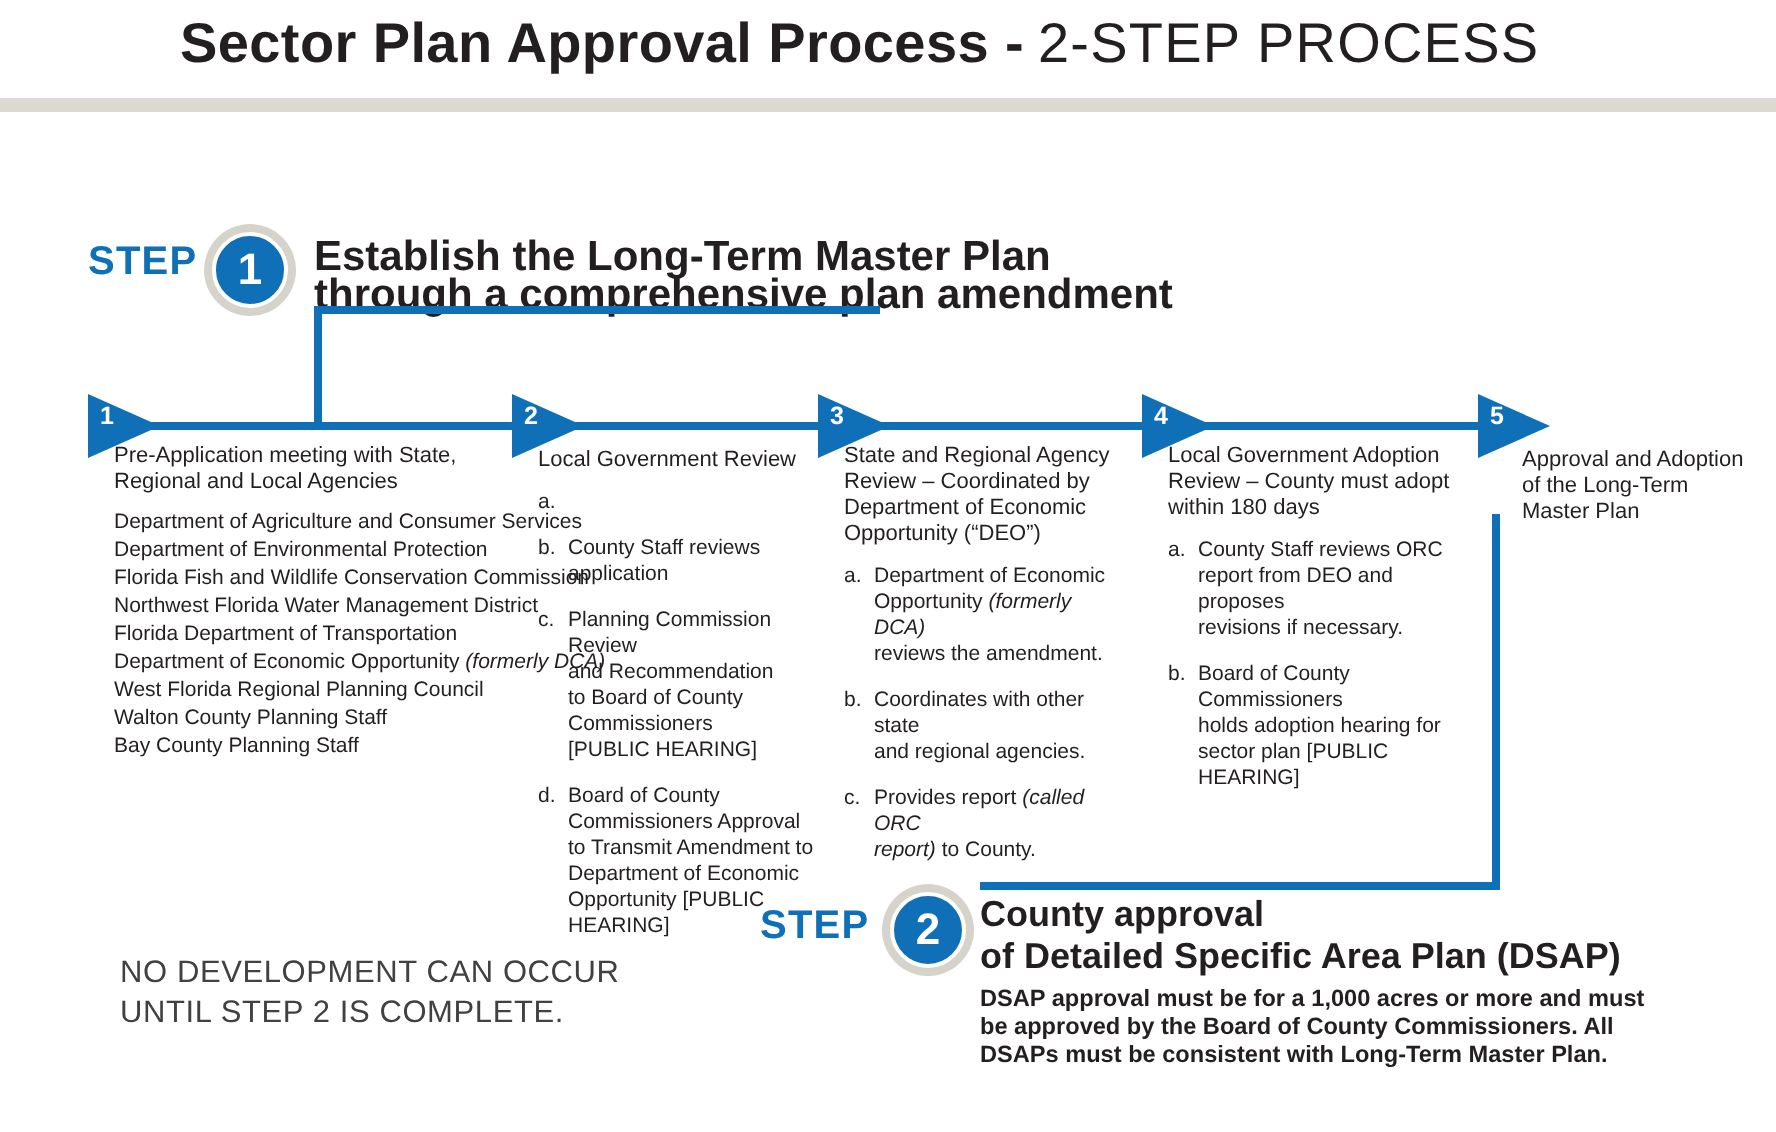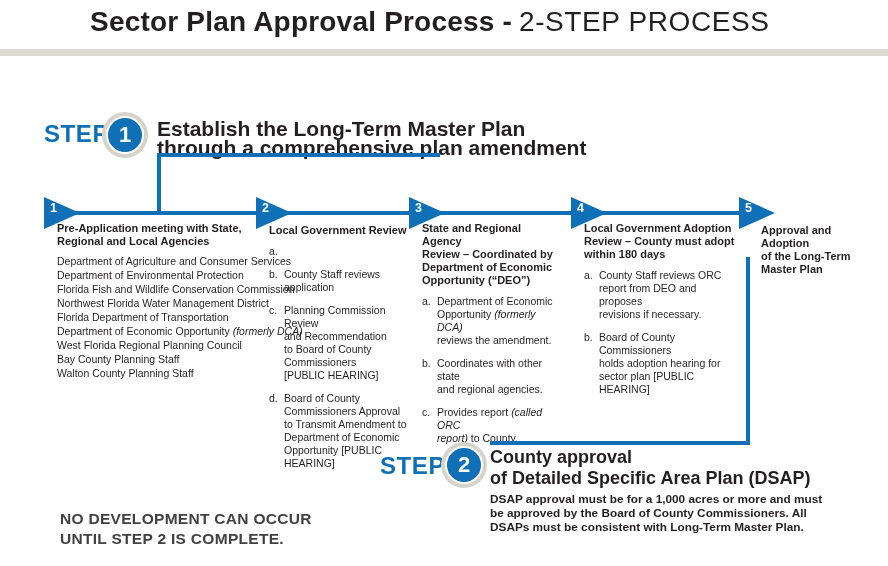--- a/index.html
+++ b/index.html
@@ -4,46 +4,46 @@
 <style>
   html,body { margin:0; padding:0; background:#fff; }
   .page { position:relative; width:888px; height:566px; background:#fff; overflow:hidden;
           font-family:"Liberation Sans", sans-serif; color:#231f20; }
 
   .title { position:absolute; left:90px; top:6px; font-size:28px; white-space:nowrap; }
   .title .tb { font-weight:700; letter-spacing:0.2px; }
   .title .tl { font-weight:400; margin-left:7px; letter-spacing:0.6px; }
   .band { position:absolute; left:0; top:49px; width:888px; height:7px; background:#dbd9d1; }
 
-  .step-label { position:absolute; color:#0f70b7; font-weight:700; font-size:24px; letter-spacing:0.6px; }
+  .step-label { position:absolute; color:#0f70b7; font-weight:700; font-size:20px; letter-spacing:0.6px; }
   .badge { position:absolute; width:34px; height:34px; border-radius:50%; background:#0f70b7;
            border:2px solid #fff; box-shadow:0 0 0 4px #d6d3ca; color:#fff; font-weight:700;
            font-size:22px; display:flex; align-items:center; justify-content:center; }
 
   .h1 { position:absolute; left:157px; top:119px; font-weight:700; font-size:21px; line-height:19px; }
   .blue { background:#0f70b7; position:absolute; }
 
   .stage-arrow { position:absolute; width:40px; height:32px; }
   .tri { position:absolute; left:0; top:0; width:0; height:0;
          border-top:16px solid transparent; border-bottom:16px solid transparent;
          border-left:36px solid #0f70b7; }
   .tri-num { position:absolute; left:6px; top:4px; color:#fff; font-weight:700; font-size:12.5px; }
 
   .col { position:absolute; font-size:10.5px; line-height:14px; }
-  .col-title { font-weight:700; font-size:11px; line-height:13px; }
+  .col-title { font-weight:400; font-size:11px; line-height:13px; }
   .agency-list { margin-top:6px; }
   .agency { white-space:nowrap; line-height:14px; }
   .agency em, .it { font-style:italic; }
   .items { margin-top:8px; display:flex; flex-direction:column; gap:10px; }
   .item { display:flex; line-height:13px; }
   .letter { width:15px; flex:none; }
   .itext { white-space:pre-line; }
 
   .note { position:absolute; left:60px; top:477px; font-size:15.5px; line-height:19.5px;
-          color:#414141; letter-spacing:0.3px; font-weight:700;margin-top:32px; }
+          color:#414141; letter-spacing:0.3px; font-weight:400; }
   .s2-head { position:absolute; left:490px; top:447px; font-weight:700; font-size:18px; line-height:21px; }
   .s2-body { position:absolute; left:490px; top:493px; font-weight:700; font-size:11.8px; line-height:13.8px; }
 </style>
 </head>
 <body>
 
 <div class="page">
 
   <div class="title">
     <span class="tb">Sector Plan Approval Process -</span><span class="tl">2-STEP PROCESS</span>
@@ -84,22 +84,22 @@
     <div class="col-title" style="white-space: pre-line;">Pre-Application meeting with State,
 Regional and Local Agencies</div>
     <div class="agency-list">
       <div class="agency"><span>Department of Agriculture and Consumer Services</span><em></em></div>
       <div class="agency"><span>Department of Environmental Protection</span><em></em></div>
       <div class="agency"><span>Florida Fish and Wildlife Conservation Commission</span><em></em></div>
       <div class="agency"><span>Northwest Florida Water Management District</span><em></em></div>
       <div class="agency"><span>Florida Department of Transportation</span><em></em></div>
       <div class="agency"><span>Department of Economic Opportunity </span><em>(formerly DCA)</em></div>
       <div class="agency"><span>West Florida Regional Planning Council</span><em></em></div>
+      <div class="agency"><span>Walton County Planning Staff</span><em></em></div>
       <div class="agency"><span>Bay County Planning Staff</span><em></em></div>
-      <div class="agency"><span>Walton County Planning Staff</span><em></em></div>
     </div>
   </div>
 
   <div class="col" style="left:269px; top:224px; width:140px;">
     <div class="col-title" style="white-space: pre-line;">Local Government Review</div>
     <div class="items">
       <div class="item">
           <span class="letter">a.</span>
         </div>
       <div class="item">

